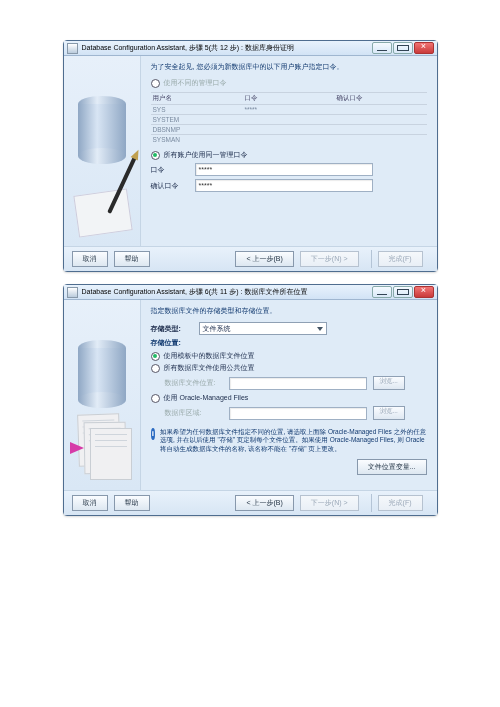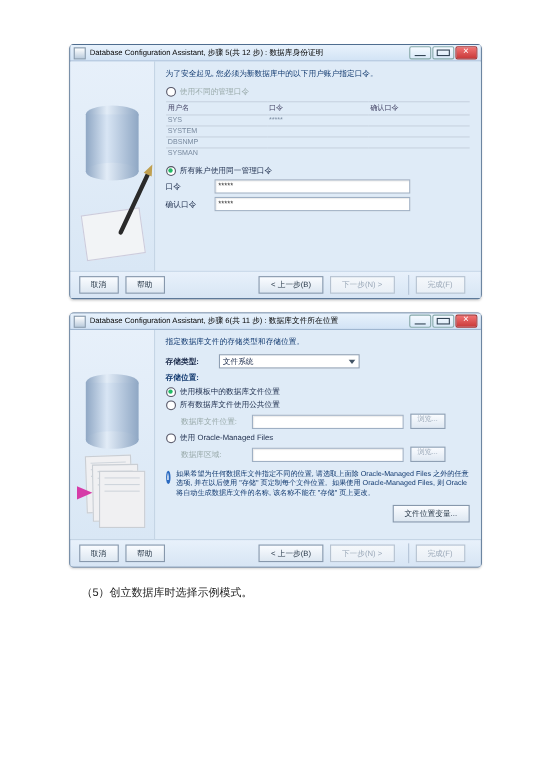--- a/index.html
+++ b/index.html
@@ -416,16 +416,15 @@
       <span class="btn">帮助</span>
       <span class="spacer"></span>
       <span class="btn">&lt; 上一步(B)</span>
       <span class="btn ghostb">下一步(N) &gt;</span>
       <span class="sep"></span>
       <span class="btn ghostb">完成(F)</span>
     </div>
   </div>
 
   <div class="textlist">
-    <div>（5）创立数据库时选择示例模式。</div>
   </div>
 
 </div>
 
 </body></html>

